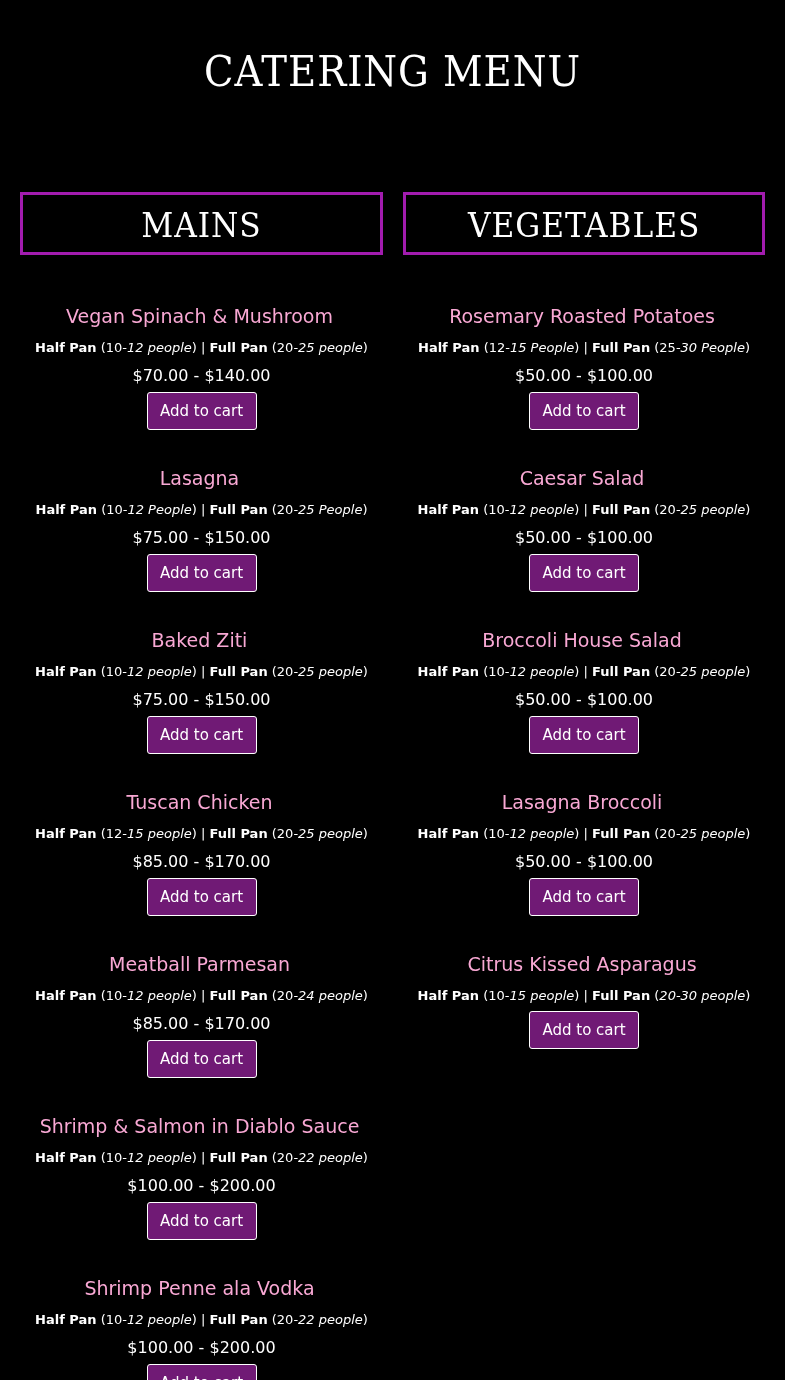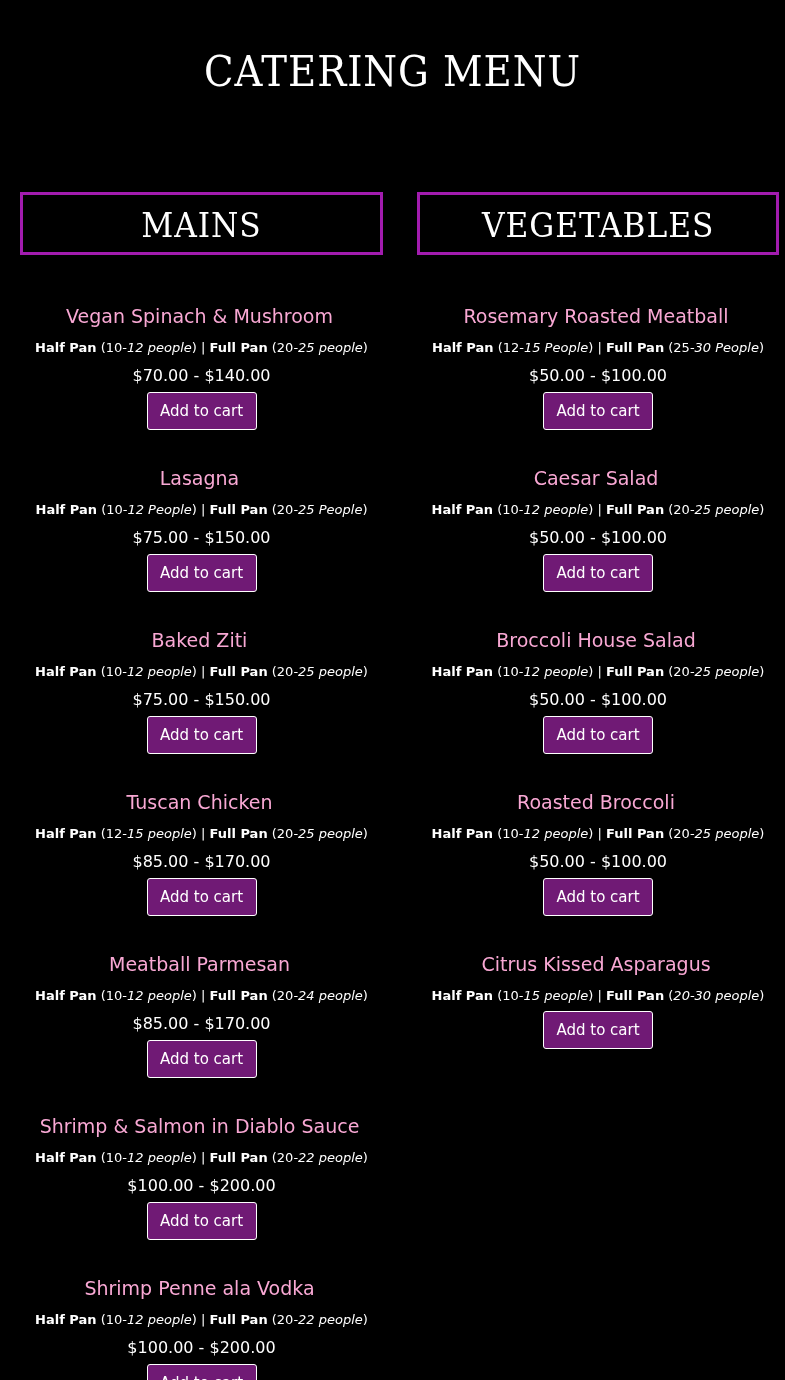--- a/index.html
+++ b/index.html
@@ -29,21 +29,21 @@
       font-weight: normal;
       line-height: 52px;
       transform: scaleX(0.92);
     }
     .column {
       position: absolute;
       top: 192px;
       width: 363px;
     }
     .column.left { left: 20px; }
-    .column.right { left: 417px; width: 362px; }
+    .column.right { left: 403px; width: 362px; }
     .section-header {
       box-sizing: border-box;
       height: 63px;
       border: 3px solid #a21caf;
       display: flex;
       align-items: center;
       justify-content: center;
       font-family: "DejaVu Serif", "Liberation Serif", serif;
       font-size: 34px;
       letter-spacing: 1px;
@@ -160,39 +160,39 @@
     </div>
   </div>
 </div>
 
 <div class="column right">
   <div class="section-header">
     <span>VEGETABLES</span>
   </div>
   <div class="items">
     <div class="item">
-      <div class="item-name">Rosemary Roasted Meatball</div>
+      <div class="item-name">Rosemary Roasted Potatoes</div>
       <div class="item-sizes"><b>Half Pan</b><span> (12-</span><i>15 People</i><span>)</span><span> | </span><b>Full Pan</b><span> (25-</span><i>30 People</i><span>)</span></div>
       <div class="item-price">$50.00 - $100.00</div>
       <button class="add-btn">Add to cart</button>
     </div>
     <div class="item">
       <div class="item-name">Caesar Salad</div>
       <div class="item-sizes"><b>Half Pan</b><span> (10-</span><i>12 people</i><span>)</span><span> | </span><b>Full Pan</b><span> (20-</span><i>25 people</i><span>)</span></div>
       <div class="item-price">$50.00 - $100.00</div>
       <button class="add-btn">Add to cart</button>
     </div>
     <div class="item">
       <div class="item-name">Broccoli House Salad</div>
       <div class="item-sizes"><b>Half Pan</b><span> (10-</span><i>12 people</i><span>)</span><span> | </span><b>Full Pan</b><span> (20-</span><i>25 people</i><span>)</span></div>
       <div class="item-price">$50.00 - $100.00</div>
       <button class="add-btn">Add to cart</button>
     </div>
     <div class="item">
-      <div class="item-name">Roasted Broccoli</div>
+      <div class="item-name">Lasagna Broccoli</div>
       <div class="item-sizes"><b>Half Pan</b><span> (10-</span><i>12 people</i><span>)</span><span> | </span><b>Full Pan</b><span> (20-</span><i>25 people</i><span>)</span></div>
       <div class="item-price">$50.00 - $100.00</div>
       <button class="add-btn">Add to cart</button>
     </div>
     <div class="item">
       <div class="item-name">Citrus Kissed Asparagus</div>
       <div class="item-sizes"><b>Half Pan</b><span> (10-</span><i>15 people</i><span>)</span><span> | </span><b>Full Pan</b><span> (</span><i>20-30 people</i><span>)</span></div>
       <button class="add-btn">Add to cart</button>
     </div>
   </div>

